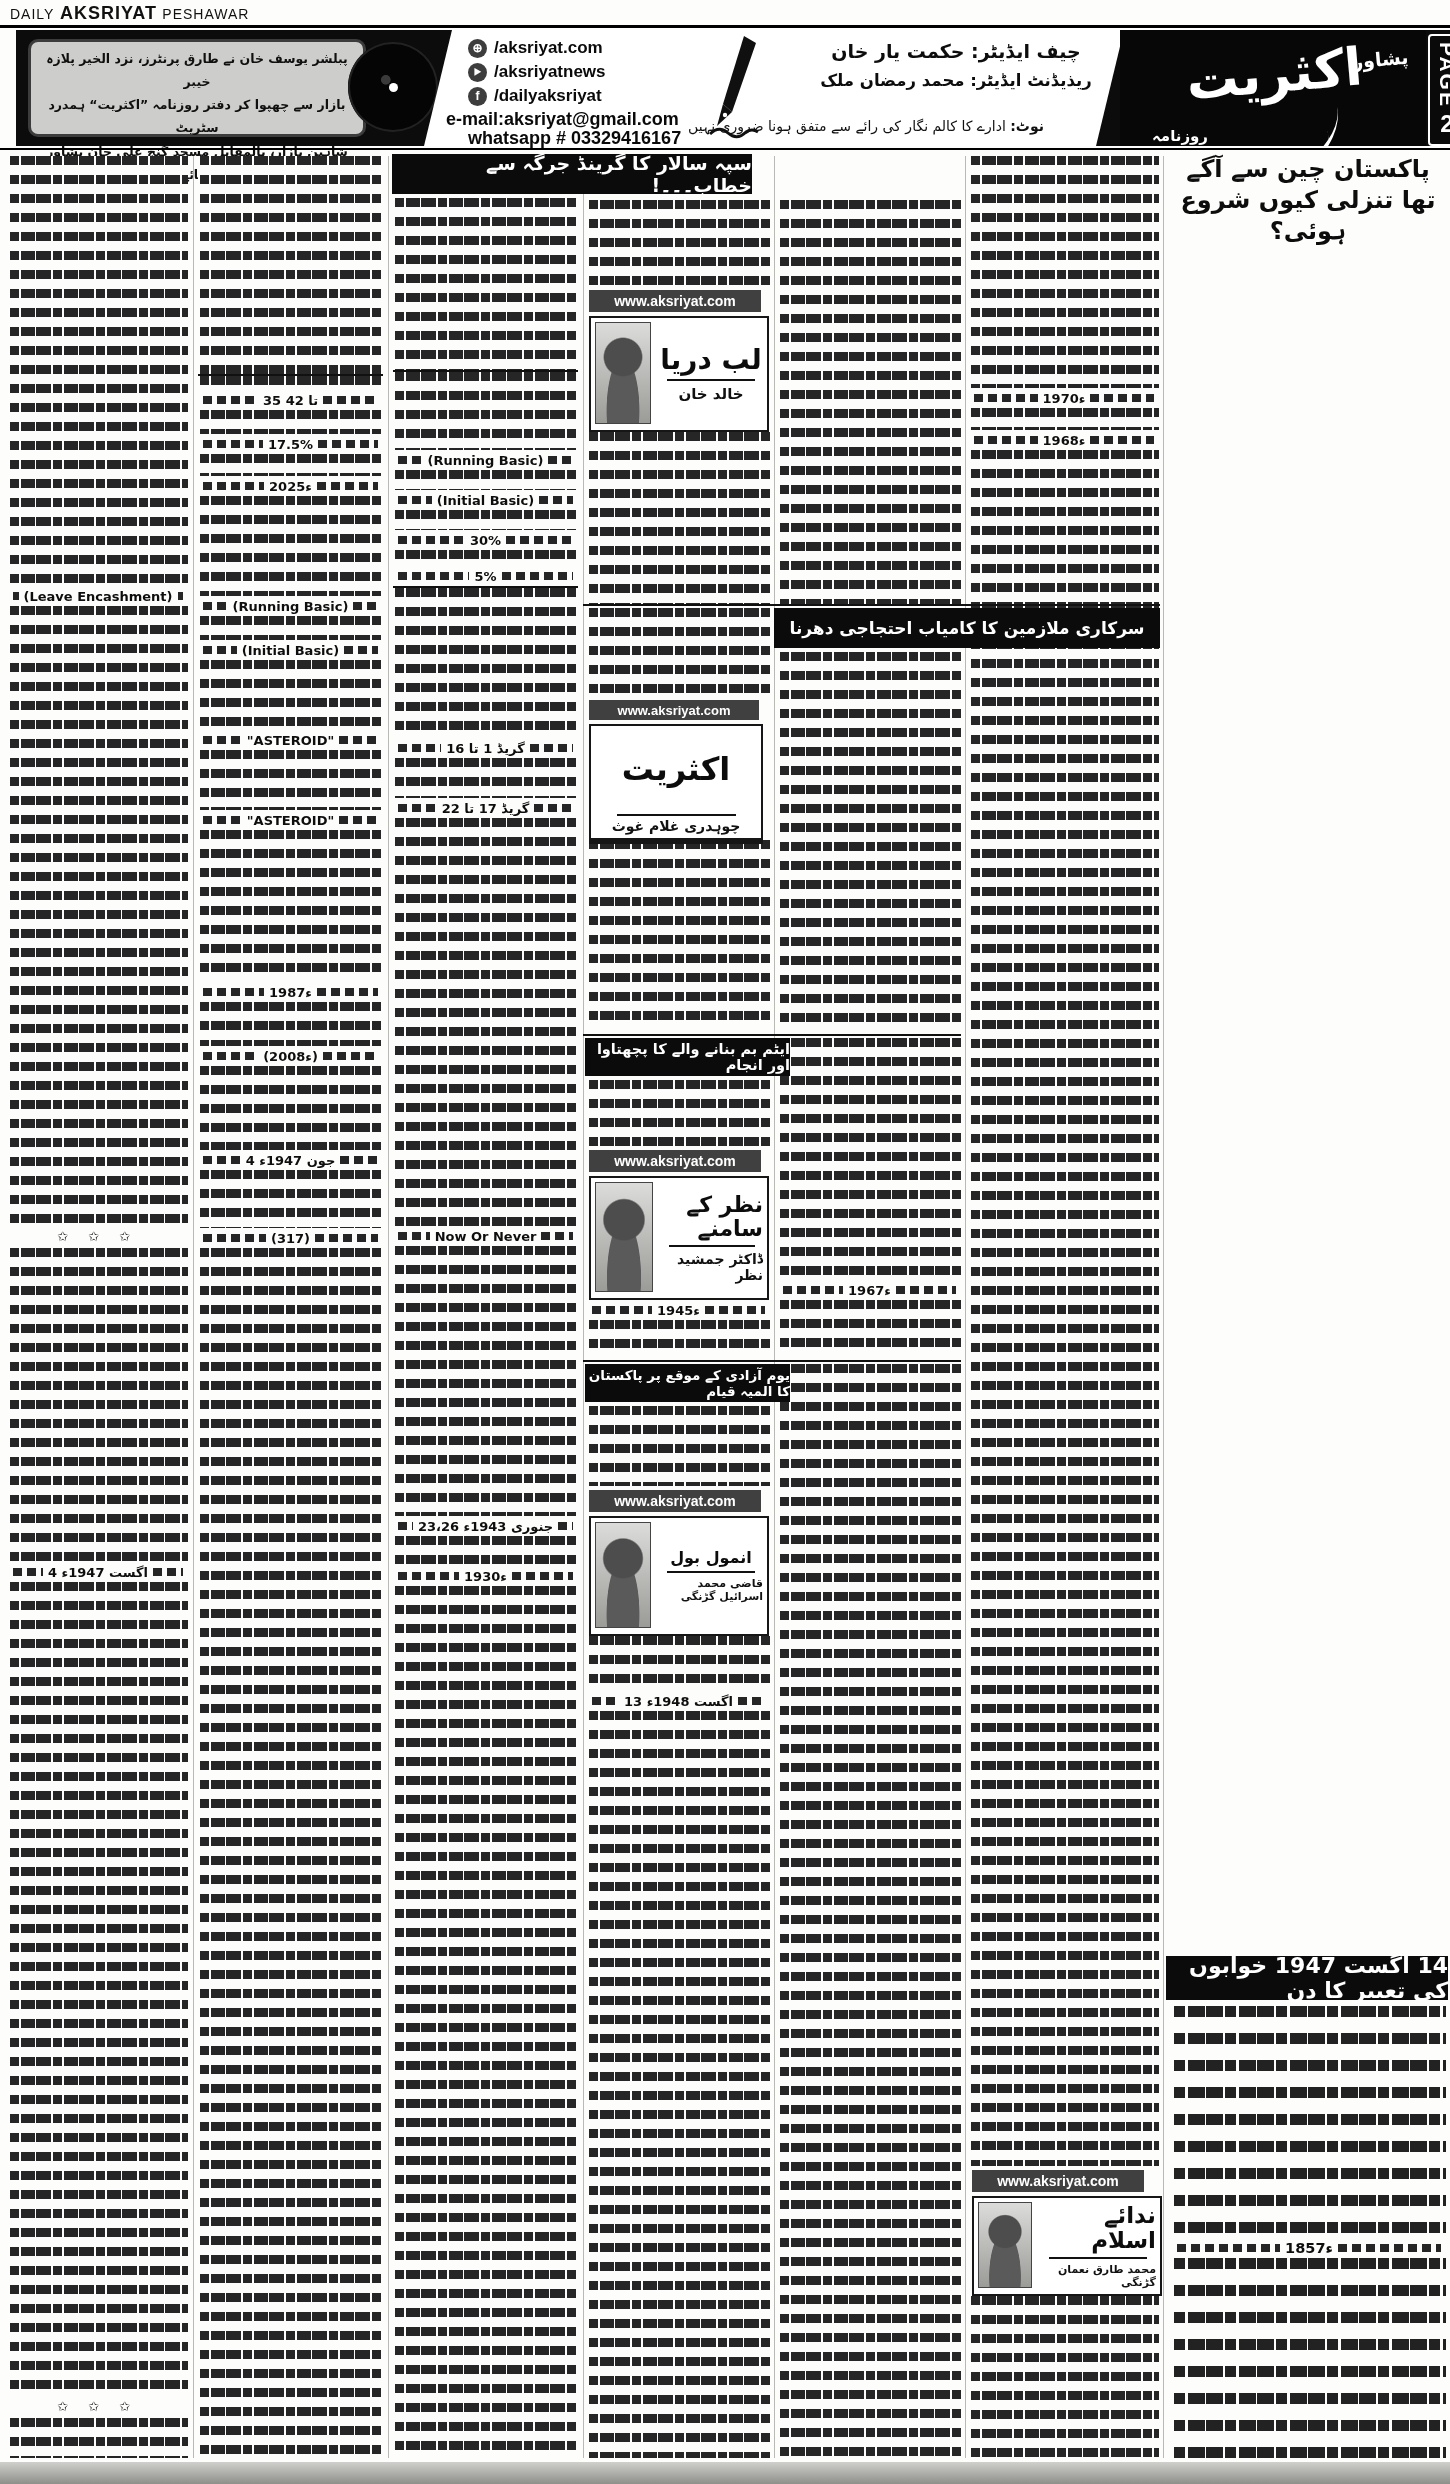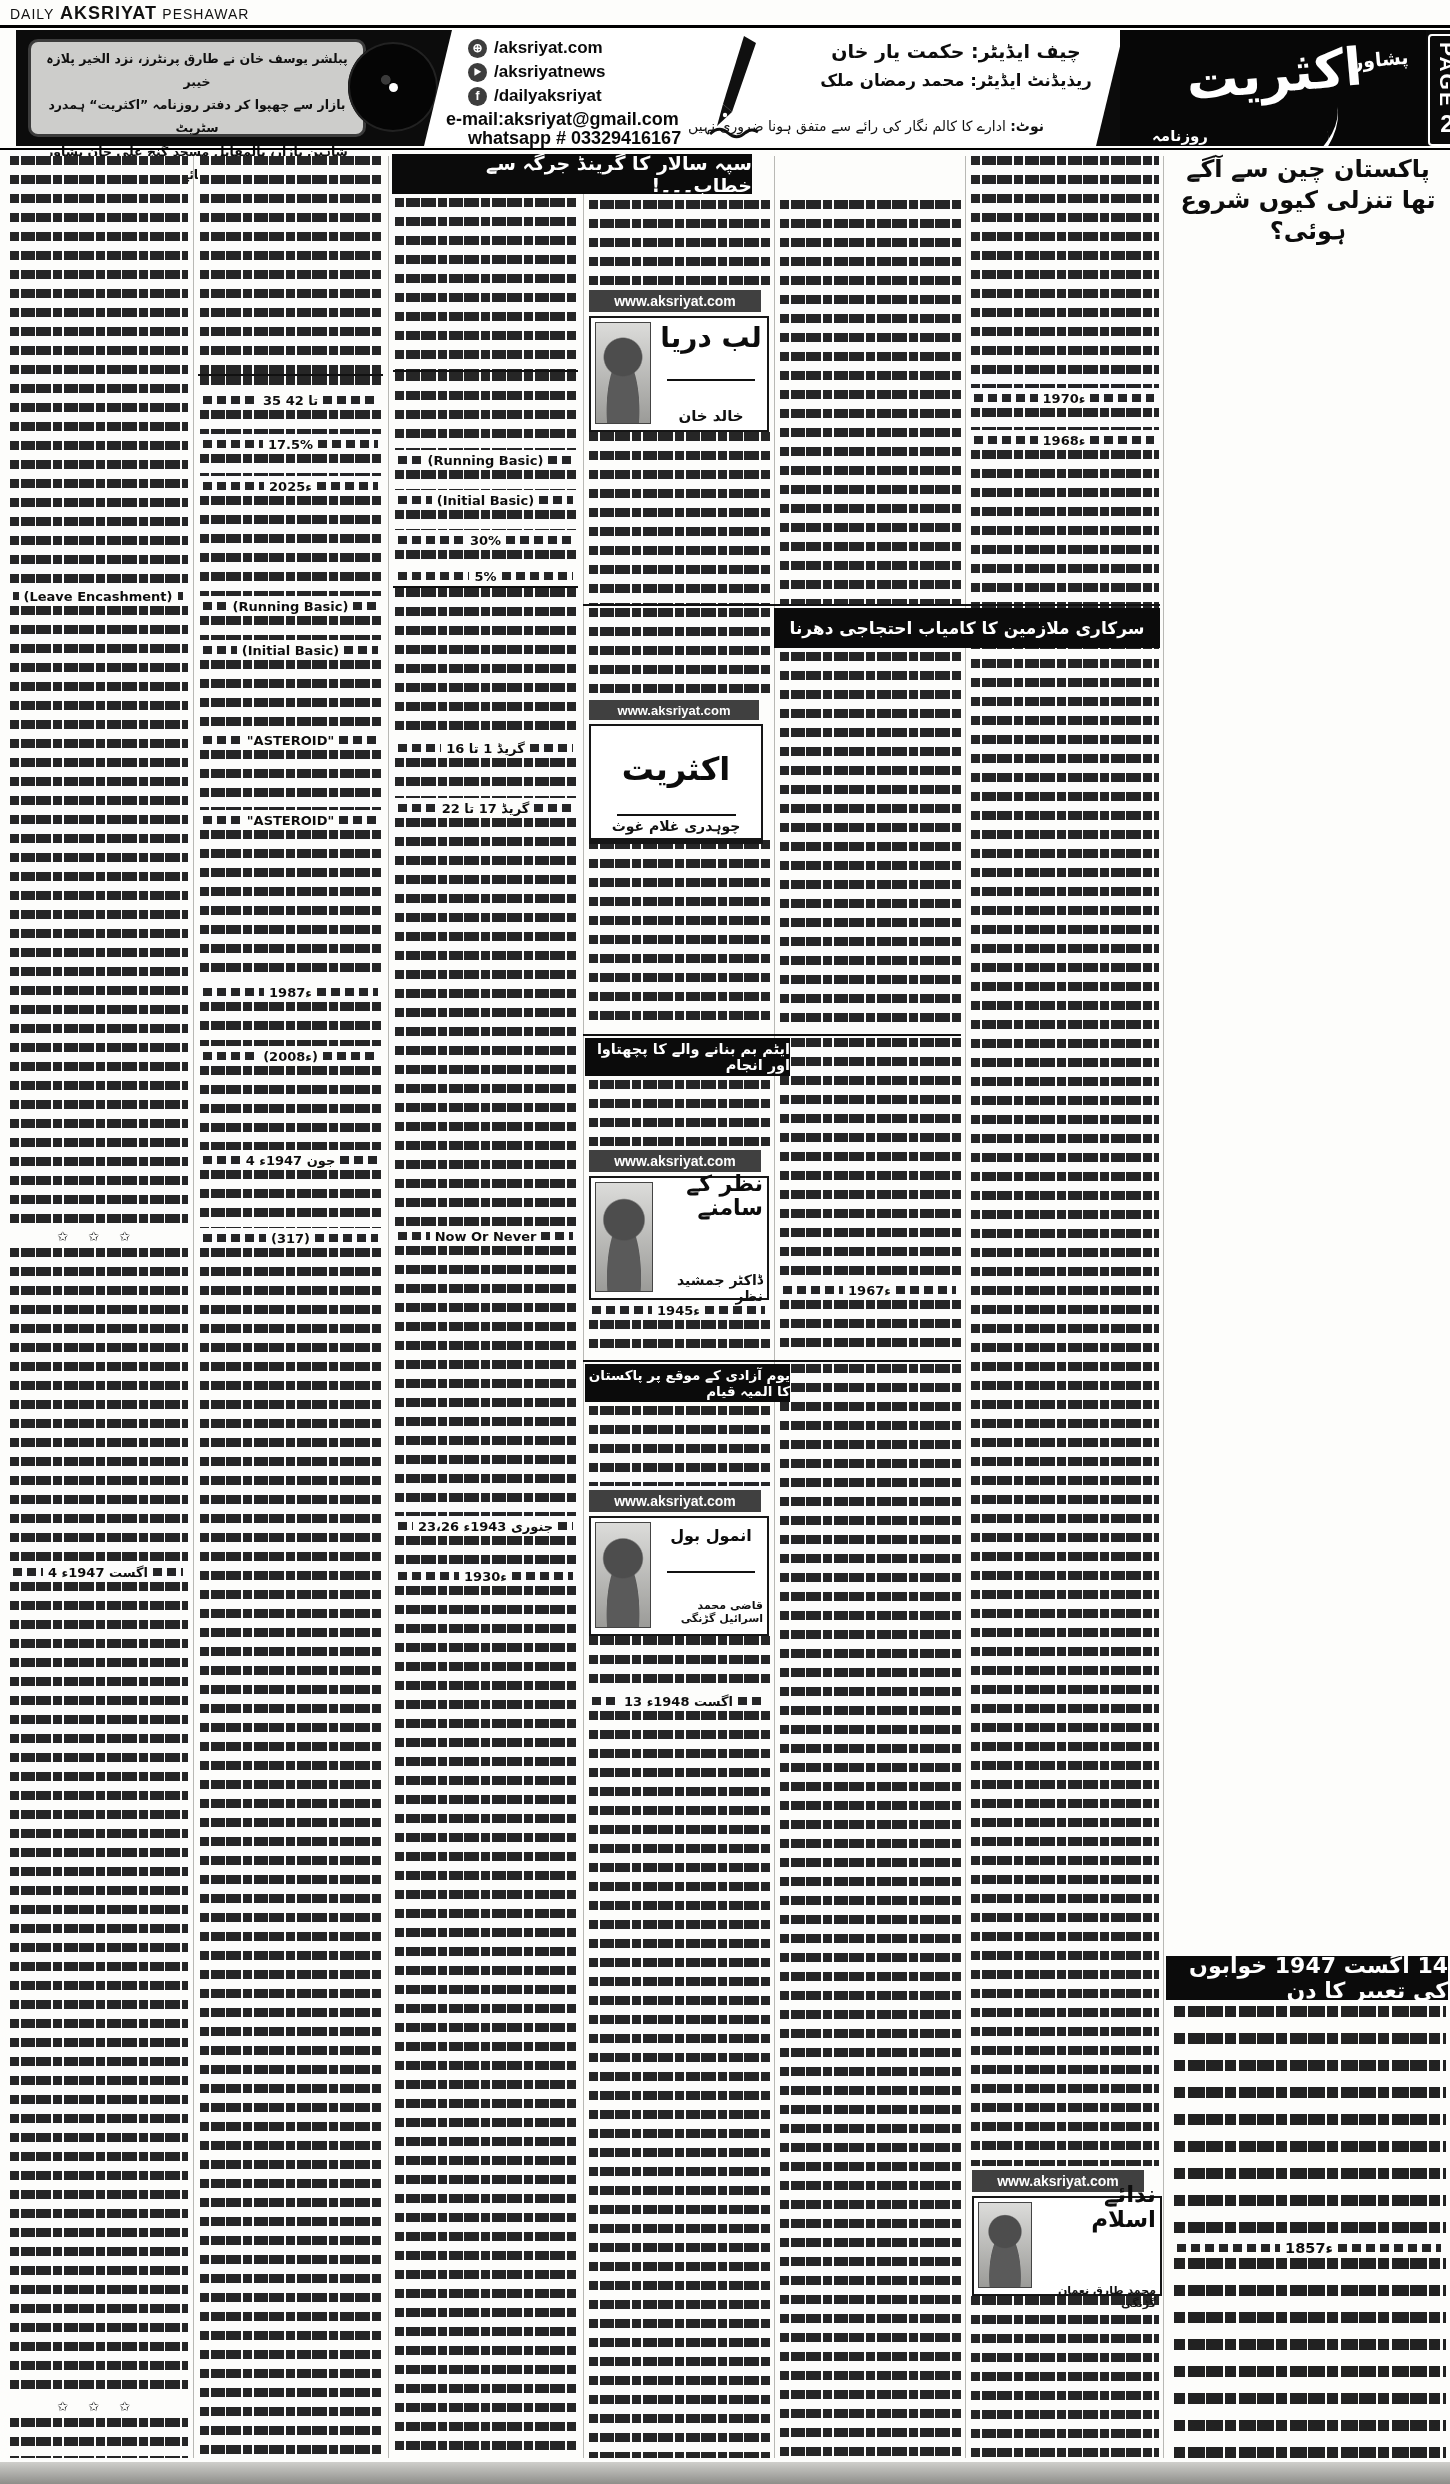--- a/index.html
+++ b/index.html
@@ -59,21 +59,21 @@
            font-weight:800;z-index:4;}
   .leadhead{font-weight:800;color:#0d0d0d;text-align:center;line-height:1.3;}
   .wwwbar{background:#404040;color:#fff;font-family:"Liberation Sans",sans-serif;
           font-weight:800;font-size:14px;display:flex;align-items:center;justify-content:center;z-index:3;}
   .authbox{background:#fff;border:2px solid #161616;display:flex;flex-direction:row;z-index:3;}
   .photo{flex:0 0 auto;margin:4px;border:1px solid #444;
          background:radial-gradient(circle at 50% 34%,#4d4d4d 0 26%,rgba(0,0,0,0) 28%),
                     radial-gradient(ellipse at 50% 88%,#5a5a5a 0 42%,rgba(0,0,0,0) 44%),
                     linear-gradient(#dcdcda,#9b9b98);}
   .colmeta{flex:1 1 auto;display:flex;flex-direction:column;align-items:center;justify-content:center;
-           direction:rtl;padding:2px 4px;gap:22px;}
+           direction:rtl;padding:2px 4px;}
   .coltitle{font-weight:800;color:#0c0c0c;line-height:1.1;}
   .colrule{width:84%;height:2px;background:#111;margin:4px 0;}
   .colauthor{font-weight:700;color:#111;}
   .logoword{font-weight:800;color:#0c0c0c;}
   .botstrip{background:linear-gradient(#cfcfcb,#8e8e8a);}
 </style>
 </head>
 <body>
 
 <div class="page">

